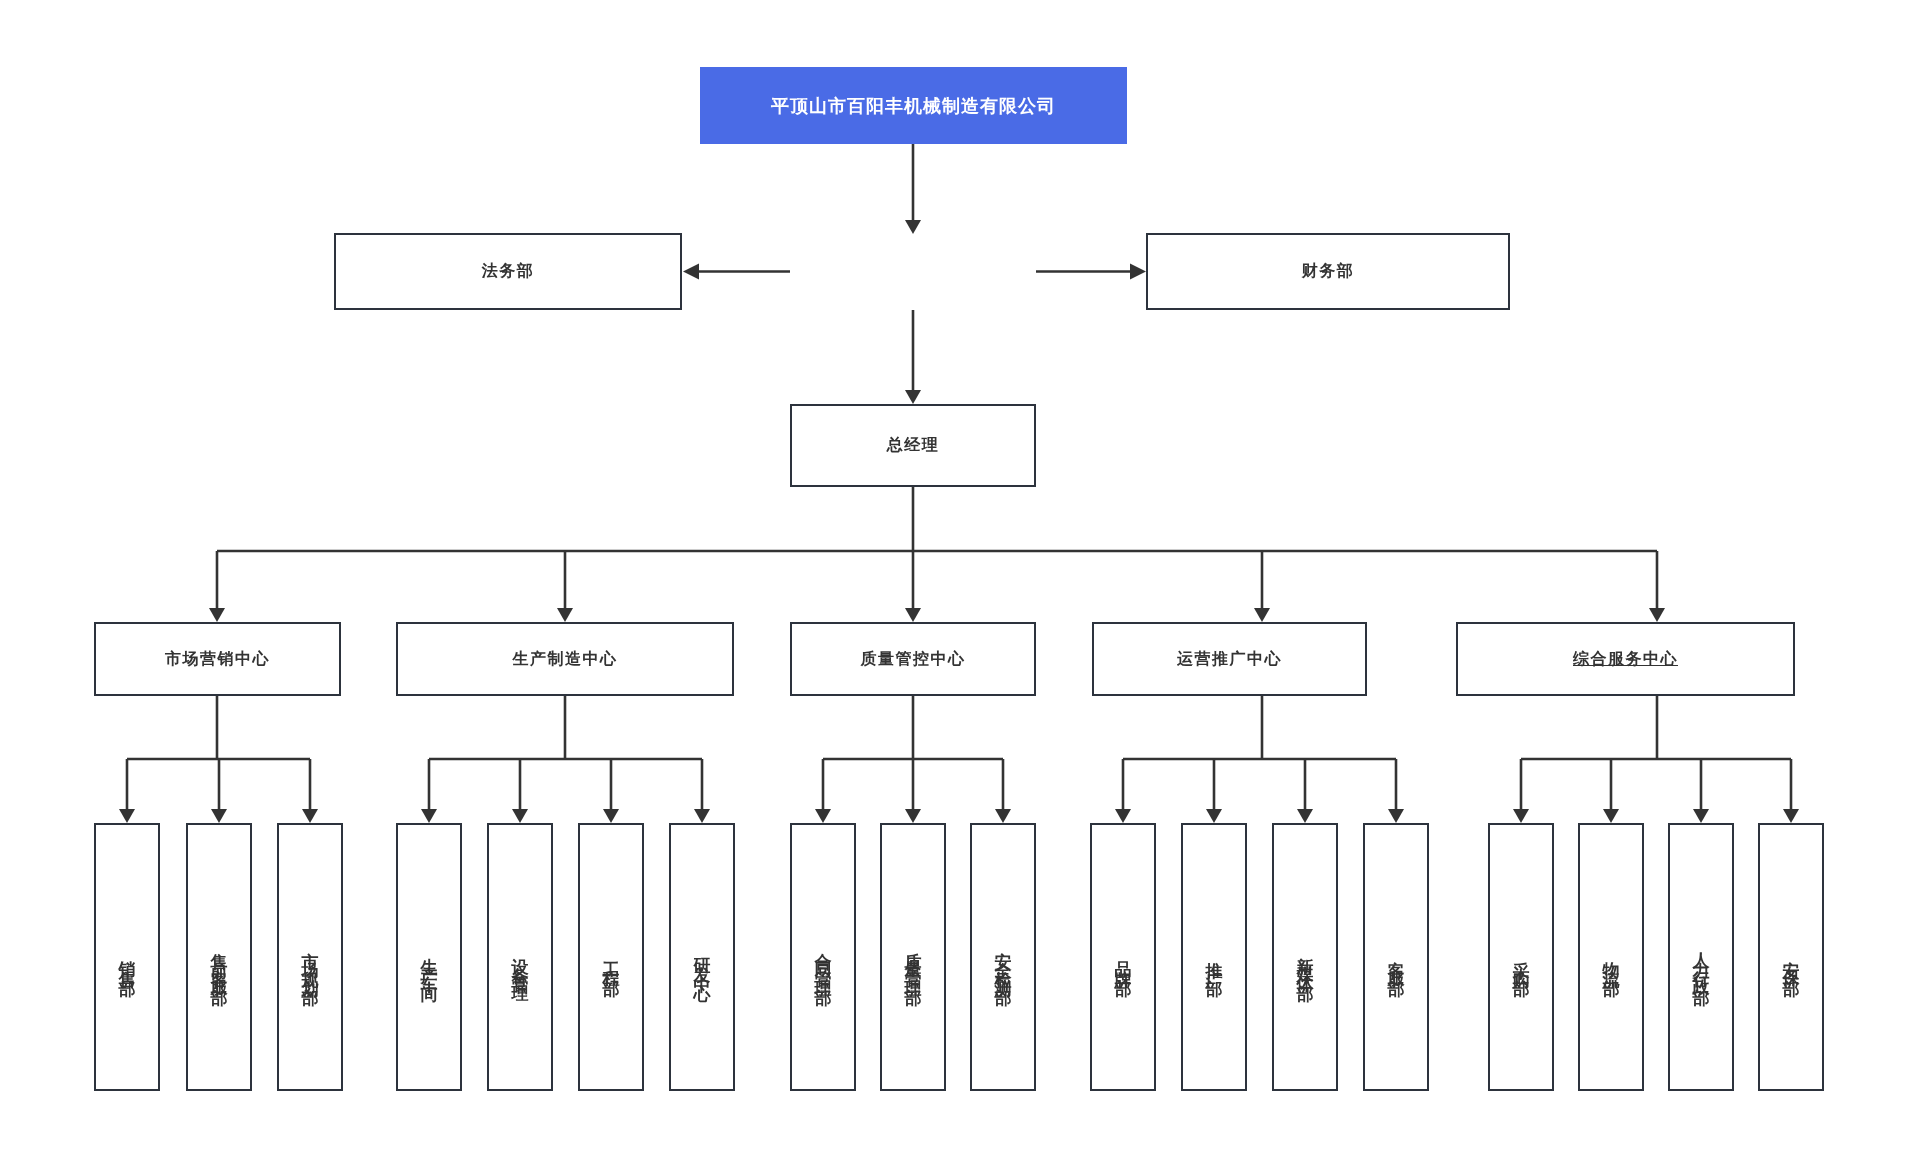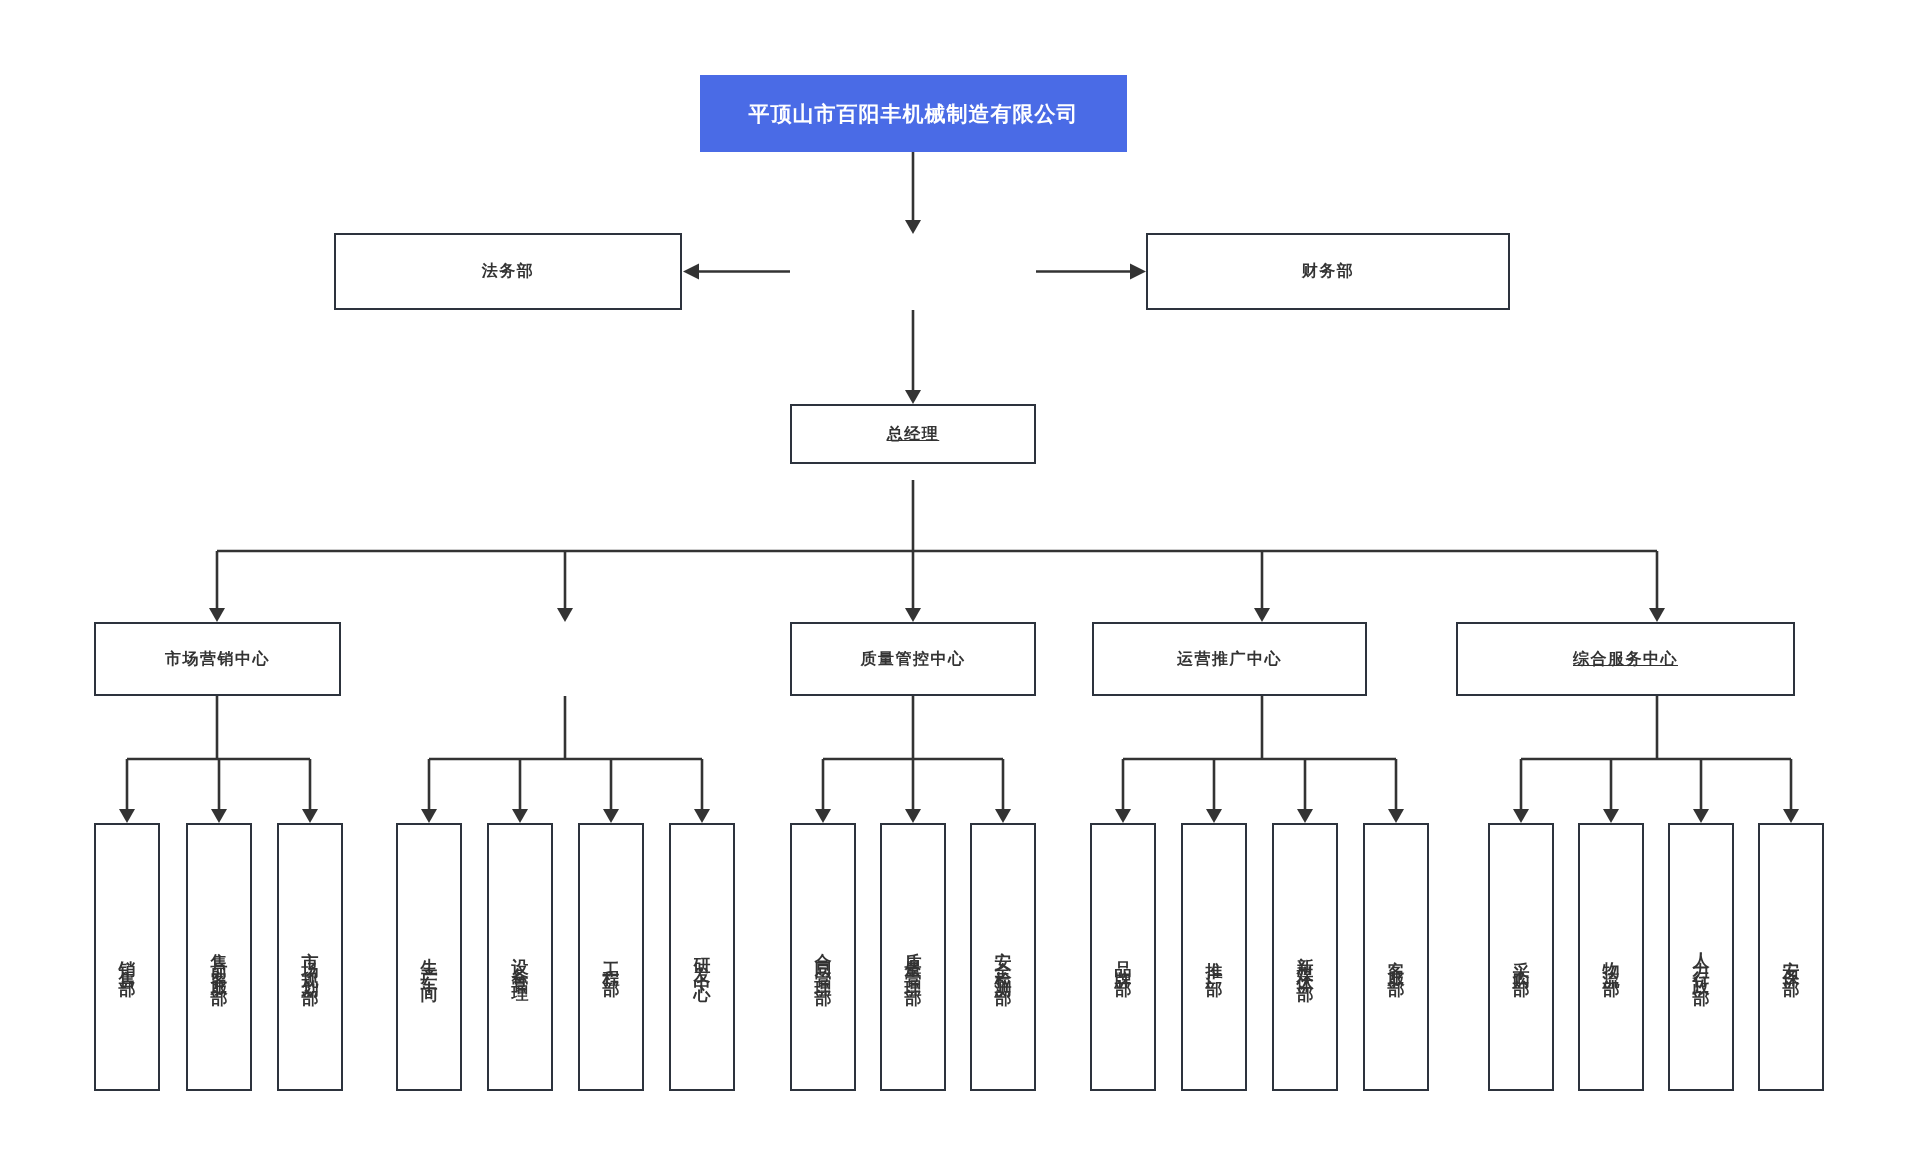--- a/index.html
+++ b/index.html
@@ -14,29 +14,29 @@
   }
   .connector-layer{position:absolute;left:0;top:0;width:1920px;height:1164px;}
   .cline{stroke:var(--line);stroke-width:2.6;fill:none;}
   .ahead{fill:var(--line);stroke:none;}
   .node{
     position:absolute;box-sizing:border-box;display:flex;align-items:center;justify-content:center;
     background:var(--box-bg);border:2.5px solid var(--box-border);color:var(--text);
     font-weight:700;font-size:16px;letter-spacing:1.5px;text-align:center;
   }
   .node.root{
-    left:700px;top:75px;width:427px;height:77px;
+    left:700px;top:67px;width:427px;height:77px;
     background:var(--root-bg);color:var(--root-text);border:none;
-    font-size:21px;letter-spacing:1px;
+    font-size:18px;letter-spacing:1px;
   }
   .node.lvl2{top:233px;height:77px;}
   .node.legal{left:334px;width:348px;}
   .node.chairman{left:790px;width:246px;}
   .node.finance{left:1146px;width:364px;}
-  .node.gm{left:790px;top:404px;width:246px;height:60px;text-decoration:underline;}
+  .node.gm{left:790px;top:404px;width:246px;height:83px;}
   .node.center{top:622px;height:74px;justify-content:center;}
   .node.c1{left:94px;width:247px;}
   .node.c2{left:396px;width:338px;}
   .node.c3{left:790px;width:246px;}
   .node.c4{left:1092px;width:275px;}
   .node.c5{left:1456px;width:339px;text-decoration:underline;}
   .node.leaf{top:823px;width:66px;height:268px;font-size:17px;}
   .vtext{
     writing-mode:vertical-rl;text-orientation:upright;
     letter-spacing:9px;line-height:1;display:block;padding-top:9px;
@@ -147,20 +147,23 @@
     <span>财务部</span>
   </div>
 
   <div class="node gm">
     <span>总经理</span>
   </div>
 
   <div class="node center c1">
     <span>市场营销中心</span>
   </div>
+  <div class="node center c2">
+    <span>生产制造中心</span>
+  </div>
   <div class="node center c3">
     <span>质量管控中心</span>
   </div>
   <div class="node center c4">
     <span>运营推广中心</span>
   </div>
   <div class="node center c5">
     <span>综合服务中心</span>
   </div>
 

